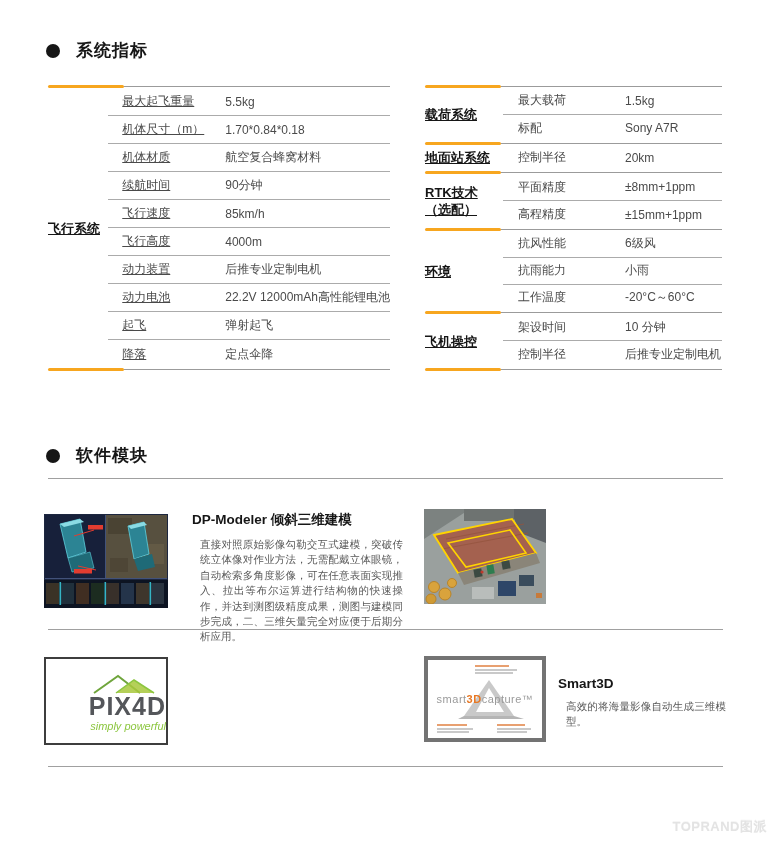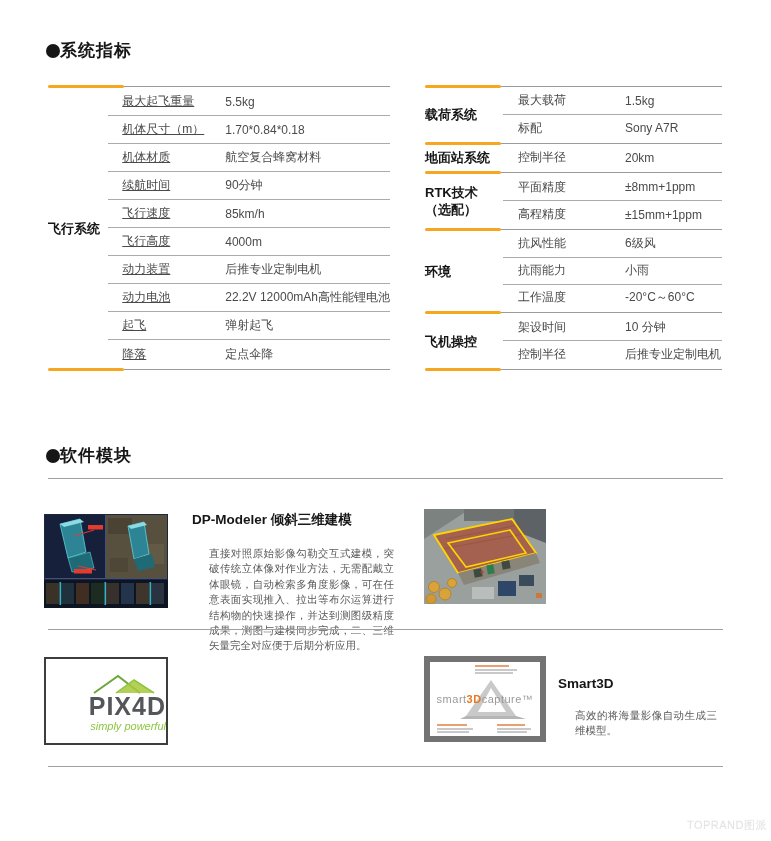--- a/index.html
+++ b/index.html
@@ -8,64 +8,64 @@
     --row-line:#ababab;
     --text:#4a4a4a;
     --dark:#1a1a1a;
   }
   html,body{margin:0;padding:0;background:#fff;}
   .page{
     position:relative;width:771px;height:841px;background:#ffffff;overflow:hidden;
     font-family:"Liberation Sans","DejaVu Sans",sans-serif;color:var(--text);
   }
   
-  .sec-head{position:absolute;left:46px;display:flex;align-items:center;gap:0;}
+  .sec-head{position:absolute;left:46px;display:flex;align-items:center;gap:16px;}
   .sec-bullet{width:14px;height:14px;border-radius:50%;background:#161616;flex:0 0 auto;}
   .sec-title{font-size:17px;font-weight:bold;color:#161616;letter-spacing:1px;}
 
   
   .cline{display:flex;align-items:center;height:3px;flex:0 0 auto;}
   .cline .or{width:76px;height:3px;background:var(--orange);border-radius:2px;}
   .cline .gr{flex:1;height:1px;background:var(--line-gray);}
 
   
   .spec-table{position:absolute;display:flex;flex-direction:column;}
   #left-table{left:48px;top:85px;width:342px;}
   #right-table{left:425px;top:85px;width:297px;}
   .tgroup{display:flex;}
   .cat-col{width:78px;display:flex;align-items:center;}
-  .cat-label{font-size:13px;font-weight:bold;color:#161616;line-height:17px;}
+  .cat-label{font-size:13px;font-weight:bold;color:#161616;line-height:17px;text-decoration:underline;}
   .rows-col{flex:1;display:flex;flex-direction:column;}
   .srow{display:flex;align-items:center;border-bottom:1px solid var(--row-line);box-sizing:border-box;}
   #left-table .srow{height:28px;}
   #right-table .srow{height:26.8px;}
   .rows-col .srow:last-child{border-bottom:none;}
   .srow .lbl{font-size:12px;color:var(--text);white-space:nowrap;}
   .srow .val{flex:1;font-size:12px;color:var(--text);white-space:nowrap;}
   #left-table .lbl{width:103px;padding-left:14px;text-decoration:underline;}
   #right-table .lbl{width:107px;padding-left:15px;}
 
   
   .hline{position:absolute;left:48px;width:675px;height:1px;background:#a0a0a0;}
   .sw-title{font-size:13.5px;font-weight:bold;color:#161616;margin:0 0 7px 0;}
-  .sw-desc{font-size:10.5px;line-height:15.4px;color:#595959;text-align:justify;margin:17px;}
+  .sw-desc{font-size:10.5px;line-height:15.4px;color:#595959;text-align:justify;margin:8px;}
   .sw-text{position:absolute;}
   .thumb{position:absolute;display:block;}
   .logo-box{position:absolute;background:#fff;box-sizing:border-box;display:flex;flex-direction:column;align-items:center;justify-content:center;}
   #pix4d-box{border:2px solid #3d3d3d;}
-  #smart3d-box{border:6px solid #737373;text-decoration:underline;}
+  #smart3d-box{border:4px solid #737373;text-decoration:underline;}
   .pix4d-brand{font-size:25px;font-weight:bold;color:#54565a;letter-spacing:1px;line-height:22px;}
   .pix4d-tagline{font-size:11px;font-style:italic;color:#8CC63F;margin-top:3px;}
   .smart-brand{font-size:11px;color:#9a9a9a;letter-spacing:.5px;}
   .smart-brand .mid{color:#E87722;font-weight:bold;}
   .fineline{height:2px;background:#c9c9c9;margin:1.5px 0;}
   .fineline.or{background:#E8A070;}
 
   .watermark{
-    position:absolute;right:4px;top:818px;font-size:11px;font-weight:normal;
+    position:absolute;right:4px;top:818px;font-size:13px;font-weight:bold;
     color:#e3e3e3;letter-spacing:.5px;
     text-shadow:0 1px 0 rgba(255,255,255,.9), 0 -1px 0 rgba(0,0,0,.04);
   }
 </style>
 </head>
 <body>
 
 <div class="page">
 
   <div class="sec-head" style="top:39px;">

